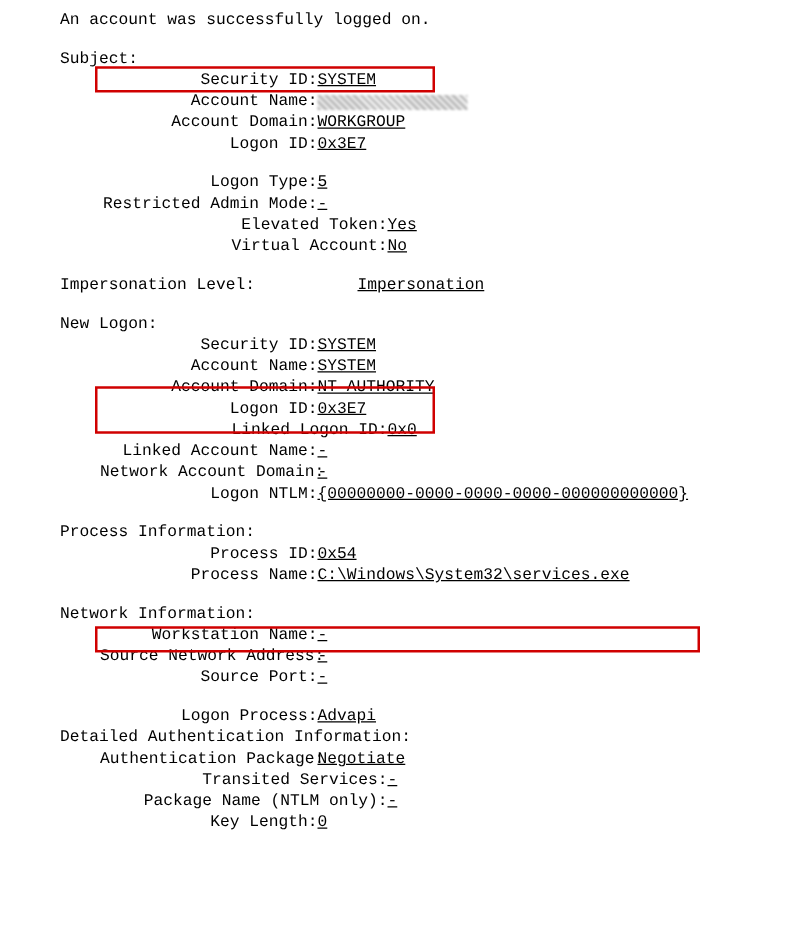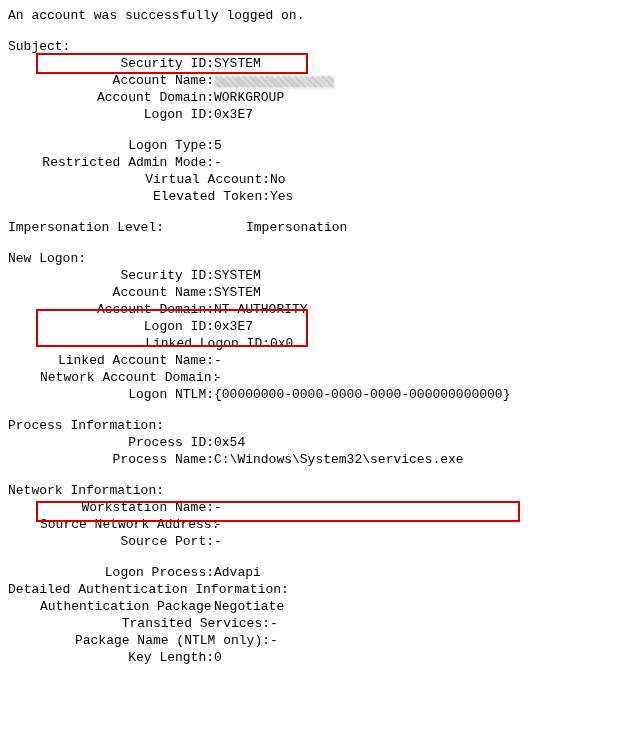--- a/index.html
+++ b/index.html
@@ -21,29 +21,31 @@
   }
   .blank {
     height: 14px;
   }
   .indent1 { padding-left: 32px; text-align: right; }
   .label {
     display: inline-block;
   }
   .value {
     display: inline-block;
+    text-decoration: underline;
   }
   .box {
     position: absolute;
     border: 2px solid #d00000;
     pointer-events: none;
     box-sizing: border-box;
   }
   .container {
     position: relative;
+    margin-left: 40px;
   }
   .redacted {
     display: inline-block;
     width: 120px;
     height: 12px;
     background: repeating-linear-gradient(45deg,#bbb,#bbb 2px,#eee 2px,#eee 4px);
     filter: blur(1px);
     vertical-align: middle;
   }
 </style>
@@ -76,26 +78,26 @@
 
   <div class="row indent1">
     <span class="label" style="width:174px">Logon Type:</span>
     <span class="value">5</span>
   </div>
   <div class="row indent1">
     <span class="label" style="width:174px">Restricted Admin Mode:</span>
     <span class="value">-</span>
   </div>
   <div class="row indent1">
+    <span class="label" style="width:230px">Elevated Token:</span>
+    <span class="value">Yes</span>
+  </div>
+  <div class="row indent1">
     <span class="label" style="width:230px">Virtual Account:</span>
     <span class="value">No</span>
-  </div>
-  <div class="row indent1">
-    <span class="label" style="width:230px">Elevated Token:</span>
-    <span class="value">Yes</span>
   </div>
   <div class="blank"></div>
 
   <div class="row">
     <span class="label" style="width:238px">Impersonation Level:</span>
     <span class="value">Impersonation</span>
   </div>
   <div class="blank"></div>
 
   <div class="row">New Logon:</div>

